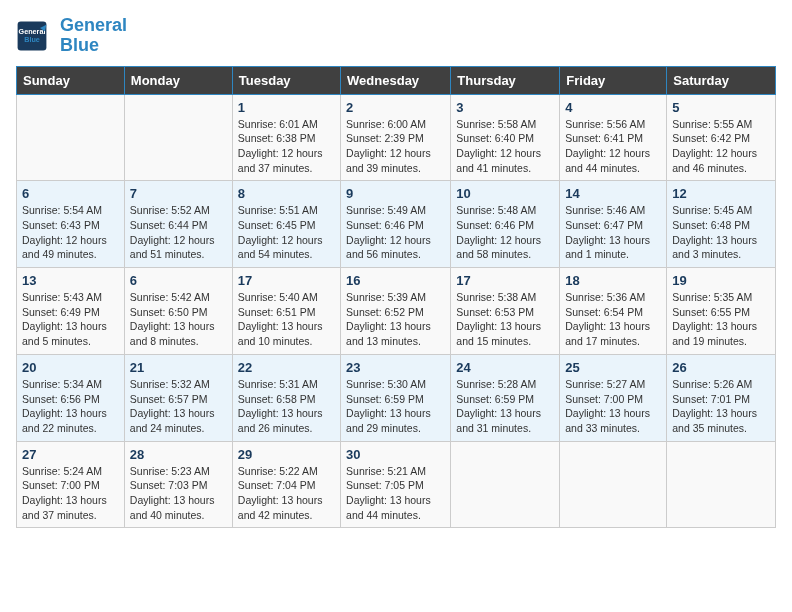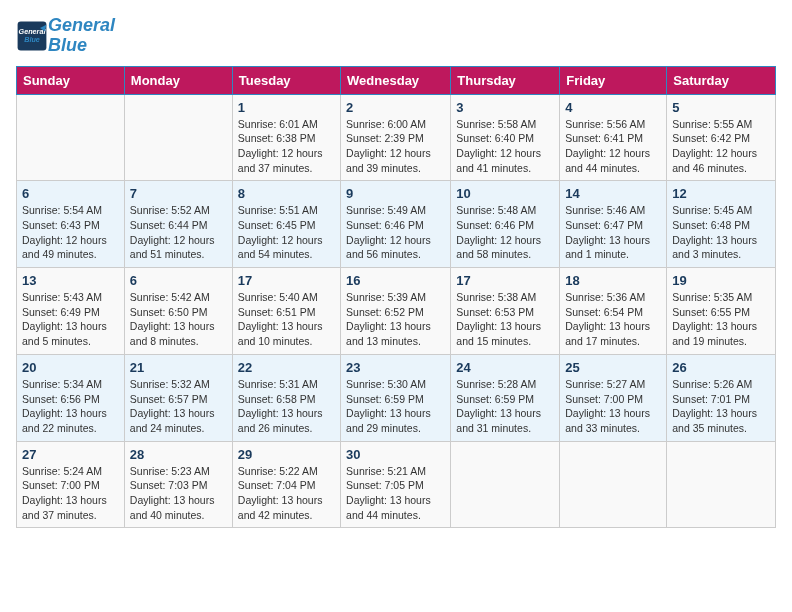--- a/index.html
+++ b/index.html
@@ -12,22 +12,21 @@
     }
     .header-area {
       display: flex;
       justify-content: space-between;
       align-items: flex-start;
       margin-bottom: 10px;
     }
     .logo {
       display: flex;
       align-items: center;
-      gap: 0;
-      font-style: italic;
+      gap: 12px;
     }
     .logo-text {
       font-size: 18px;
       font-weight: bold;
       color: #1a3a5c;
       line-height: 1.1;
     }
     .logo-text span {
       color: #2e86c1;
     }
@@ -45,21 +44,21 @@
     }
     .location-title {
       font-size: 14px;
       color: #555;
     }
     table {
       width: 100%;
       border-collapse: collapse;
     }
     thead tr th {
-      background-color: #be185d;
+      background-color: #404040;
       color: #fff;
       text-align: left;
       padding: 6px 6px;
       font-size: 13px;
       font-weight: bold;
       border: 1px solid #2e86c1;
     }
     tbody tr td {
       vertical-align: top;
       border: 1px solid #ccc;

